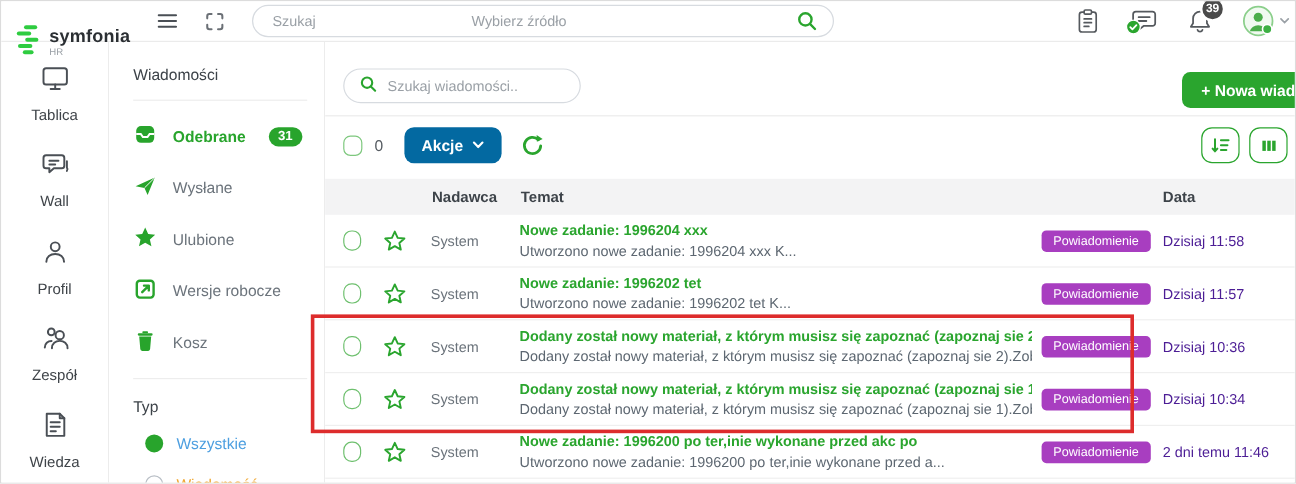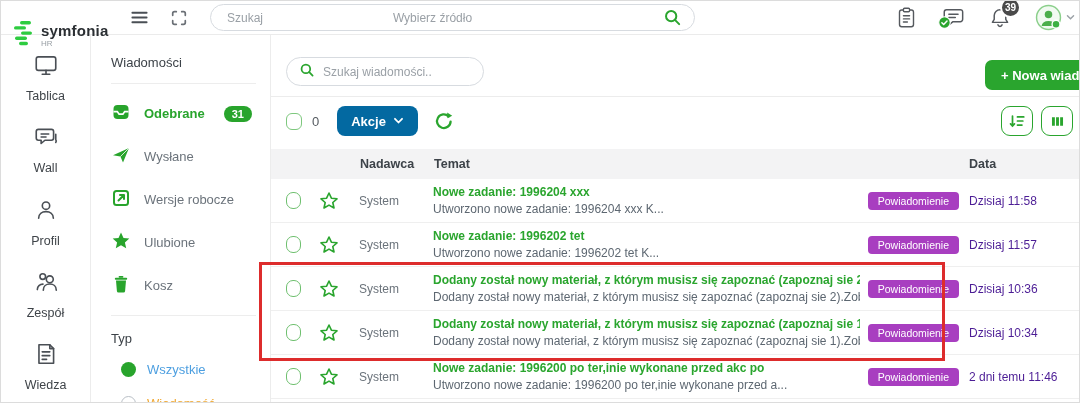--- a/index.html
+++ b/index.html
@@ -232,34 +232,34 @@
         <span>
           <svg width="20" height="20" viewBox="0 0 20 20">
             <path d="M2 10.2 L18 3 L12 17.5 L9.4 11.6 Z" fill="#28a42c"></path>
             <path d="M9.4 11.6 L18 3" stroke="#fff" stroke-width="0.8"></path>
           </svg>
         </span>
         <span>Wysłane</span>
       </div>
       <div class="folder-item">
         <span>
+          <svg width="20" height="20" viewBox="0 0 20 20">
+            <polygon points="10,1.5 12.5,7 18.3,7.6 13.9,11.5 15.2,17.3 10,14.2 4.8,17.3 6.1,11.5 1.7,7.6 7.5,7" fill="#28a42c"></polygon>
+          </svg>
+        </span>
+        <span>Ulubione</span>
+      </div>
+      <div class="folder-item">
+        <span>
           <svg width="20" height="20" viewBox="0 0 20 20" fill="none" stroke="#28a42c" stroke-width="2" stroke-linecap="round" stroke-linejoin="round">
             <rect x="3" y="3" width="14" height="14" rx="2.5"></rect>
             <path d="M7.5 12.5 L12.8 7.2 M9 7 h4 v4"></path>
           </svg>
         </span>
         <span>Wersje robocze</span>
-      </div>
-      <div class="folder-item">
-        <span>
-          <svg width="20" height="20" viewBox="0 0 20 20">
-            <polygon points="10,1.5 12.5,7 18.3,7.6 13.9,11.5 15.2,17.3 10,14.2 4.8,17.3 6.1,11.5 1.7,7.6 7.5,7" fill="#28a42c"></polygon>
-          </svg>
-        </span>
-        <span>Ulubione</span>
       </div>
       <div class="folder-item">
         <span>
           <svg width="20" height="20" viewBox="0 0 20 20">
             <path d="M5 6.5 h10 l-0.9 10.4 a1.6 1.6 0 0 1 -1.6 1.5 h-5 a1.6 1.6 0 0 1 -1.6 -1.5 z" fill="#28a42c"></path>
             <rect x="3.8" y="3.8" width="12.4" height="1.9" rx="0.95" fill="#28a42c"></rect>
             <rect x="7.6" y="2" width="4.8" height="1.7" rx="0.85" fill="#28a42c"></rect>
           </svg>
         </span>
         <span>Kosz</span>

